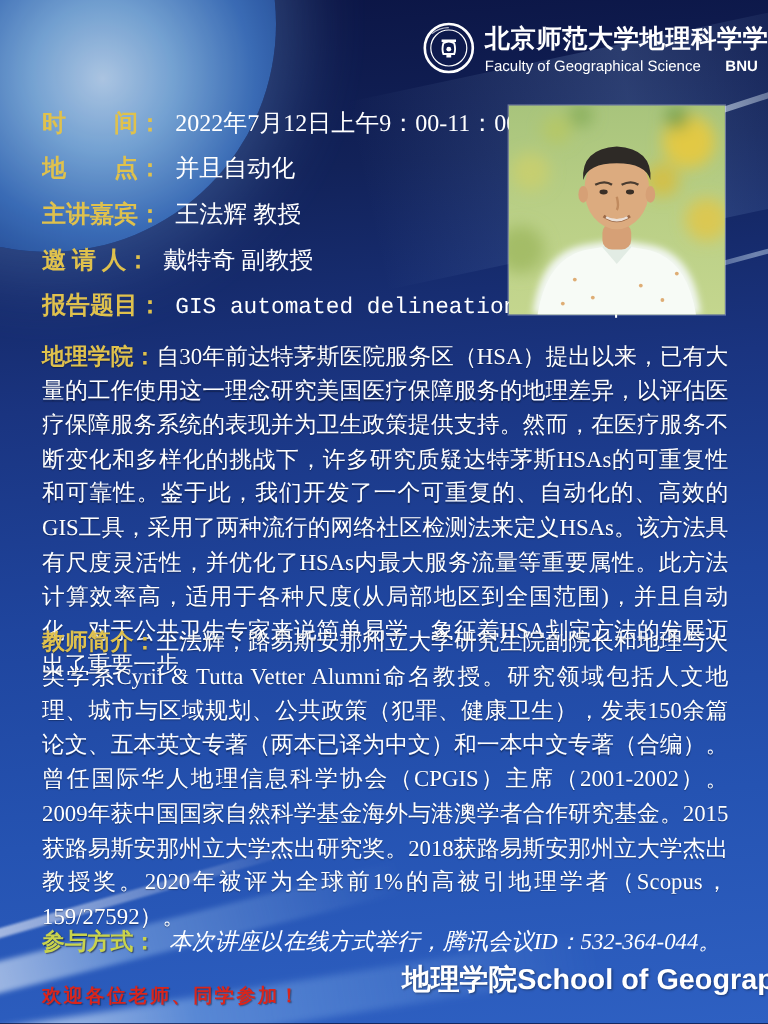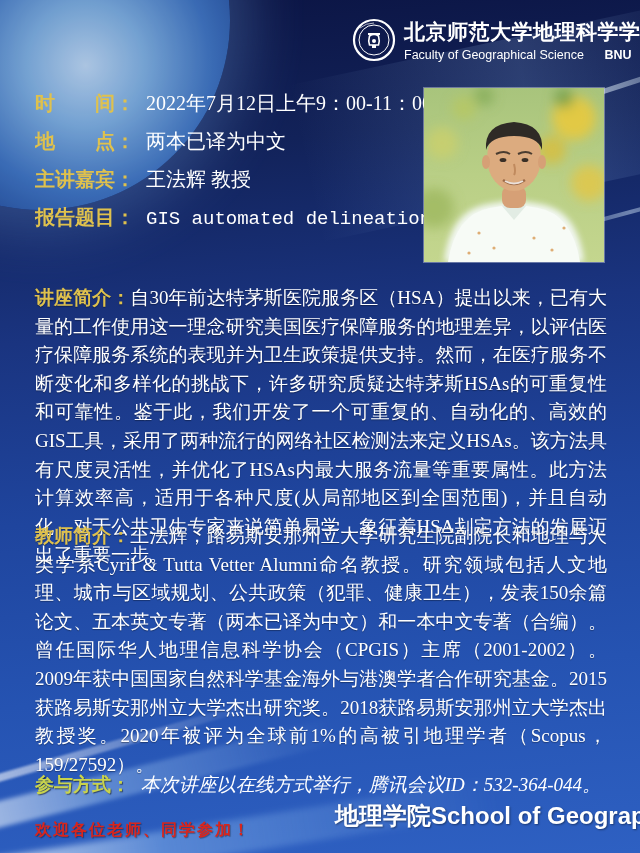--- a/index.html
+++ b/index.html
@@ -151,25 +151,29 @@
     </div>
   </div>
 
   <div class="info">
     <div class="info-row">
       <span class="info-label">时　　间：</span>
       <span class="info-value">2022年7月12日上午9：00-11：00</span>
     </div>
     <div class="info-row">
       <span class="info-label">地　　点：</span>
-      <span class="info-value">两本已译为中文</span>
+      <span class="info-value">并且自动化</span>
     </div>
     <div class="info-row">
       <span class="info-label">主讲嘉宾：</span>
       <span class="info-value">王法辉 教授</span>
+    </div>
+    <div class="info-row">
+      <span class="info-label">邀 请 人：</span>
+      <span class="info-value">戴特奇 副教授</span>
     </div>
     <div class="info-row">
       <span class="info-label">报告题目：</span>
       <span class="info-value mono">GIS automated delineation of hospital</span>
     </div>
   </div>
 
   <svg class="photo" viewBox="0 0 180 174">
     <defs>
       <linearGradient id="pbg" x1="0" y1="0" x2="0" y2="1">
@@ -223,21 +227,21 @@
     <path d="M72 66 q8 -4 14 0" stroke="#4a3c30" stroke-width="2" fill="none"></path>
     <path d="M94 66 q8 -4 14 0" stroke="#4a3c30" stroke-width="2" fill="none"></path>
     <ellipse cx="79" cy="72" rx="3.4" ry="2" fill="#3a2f26"></ellipse>
     <ellipse cx="101" cy="72" rx="3.4" ry="2" fill="#3a2f26"></ellipse>
 
     <path d="M90 76 q2 8 0 11" stroke="#c08a5e" stroke-width="2" fill="none"></path>
     <path d="M79 92 q11 8 22 0" stroke="#9c6a48" stroke-width="2.4" fill="none"></path>
     <path d="M81 93 q9 5 18 0" stroke="#ffffff" stroke-width="2" fill="none" opacity="0.8"></path>
   </svg>
 
-  <p class="para abstract"><span class="sec-label">讲座简介：</span><span>自30年前达特茅斯医院服务区（HSA）提出以来，已有大量的工作使用这一理念研究美国医疗保障服务的地理差异，以评估医疗保障服务系统的表现并为卫生政策提供支持。然而，在医疗服务不断变化和多样化的挑战下，许多研究质疑达特茅斯HSAs的可重复性和可靠性。鉴于此，我们开发了一个可重复的、自动化的、高效的GIS工具，采用了两种流行的网络社区检测法来定义HSAs。该方法具有尺度灵活性，并优化了HSAs内最大服务流量等重要属性。此方法计算效率高，适用于各种尺度(从局部地区到全国范围)，并且自动化，对于公共卫生专家来说简单易学，象征着HSA划定方法的发展迈出了重要一步。</span></p>
+  <p class="para abstract"><span class="sec-label">地理学院：</span><span>自30年前达特茅斯医院服务区（HSA）提出以来，已有大量的工作使用这一理念研究美国医疗保障服务的地理差异，以评估医疗保障服务系统的表现并为卫生政策提供支持。然而，在医疗服务不断变化和多样化的挑战下，许多研究质疑达特茅斯HSAs的可重复性和可靠性。鉴于此，我们开发了一个可重复的、自动化的、高效的GIS工具，采用了两种流行的网络社区检测法来定义HSAs。该方法具有尺度灵活性，并优化了HSAs内最大服务流量等重要属性。此方法计算效率高，适用于各种尺度(从局部地区到全国范围)，并且自动化，对于公共卫生专家来说简单易学，象征着HSA划定方法的发展迈出了重要一步。</span></p>
 
   <p class="para bio"><span class="sec-label">教师简介：</span><span>王法辉，路易斯安那州立大学研究生院副院长和地理与人类学系Cyril &amp; Tutta Vetter Alumni命名教授。研究领域包括人文地理、城市与区域规划、公共政策（犯罪、健康卫生），发表150余篇论文、五本英文专著（两本已译为中文）和一本中文专著（合编）。曾任国际华人地理信息科学协会（CPGIS）主席（2001-2002）。2009年获中国国家自然科学基金海外与港澳学者合作研究基金。2015获路易斯安那州立大学杰出研究奖。2018获路易斯安那州立大学杰出教授奖。2020年被评为全球前1%的高被引地理学者（Scopus，159/27592）。</span></p>
 
   <div class="join">
     <span class="join-label">参与方式：</span>
     <span class="join-text">本次讲座以在线方式举行，腾讯会议ID：532-364-044。</span>
   </div>
 
   <div class="footer-logo">
     <span>地理学院</span><span>School of Geography</span>

